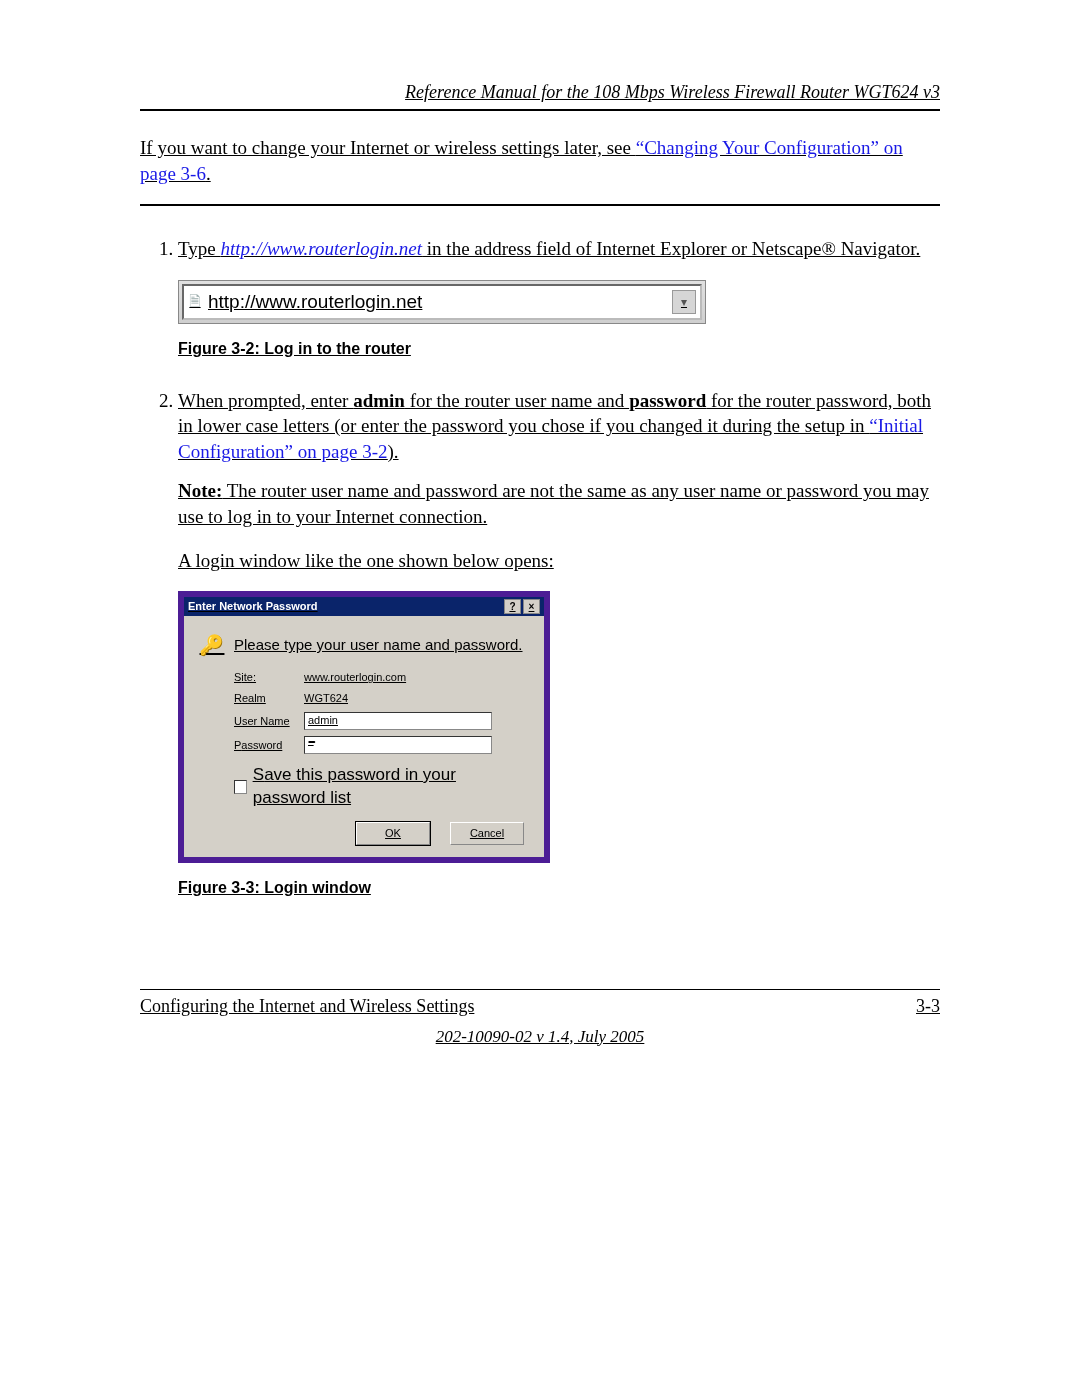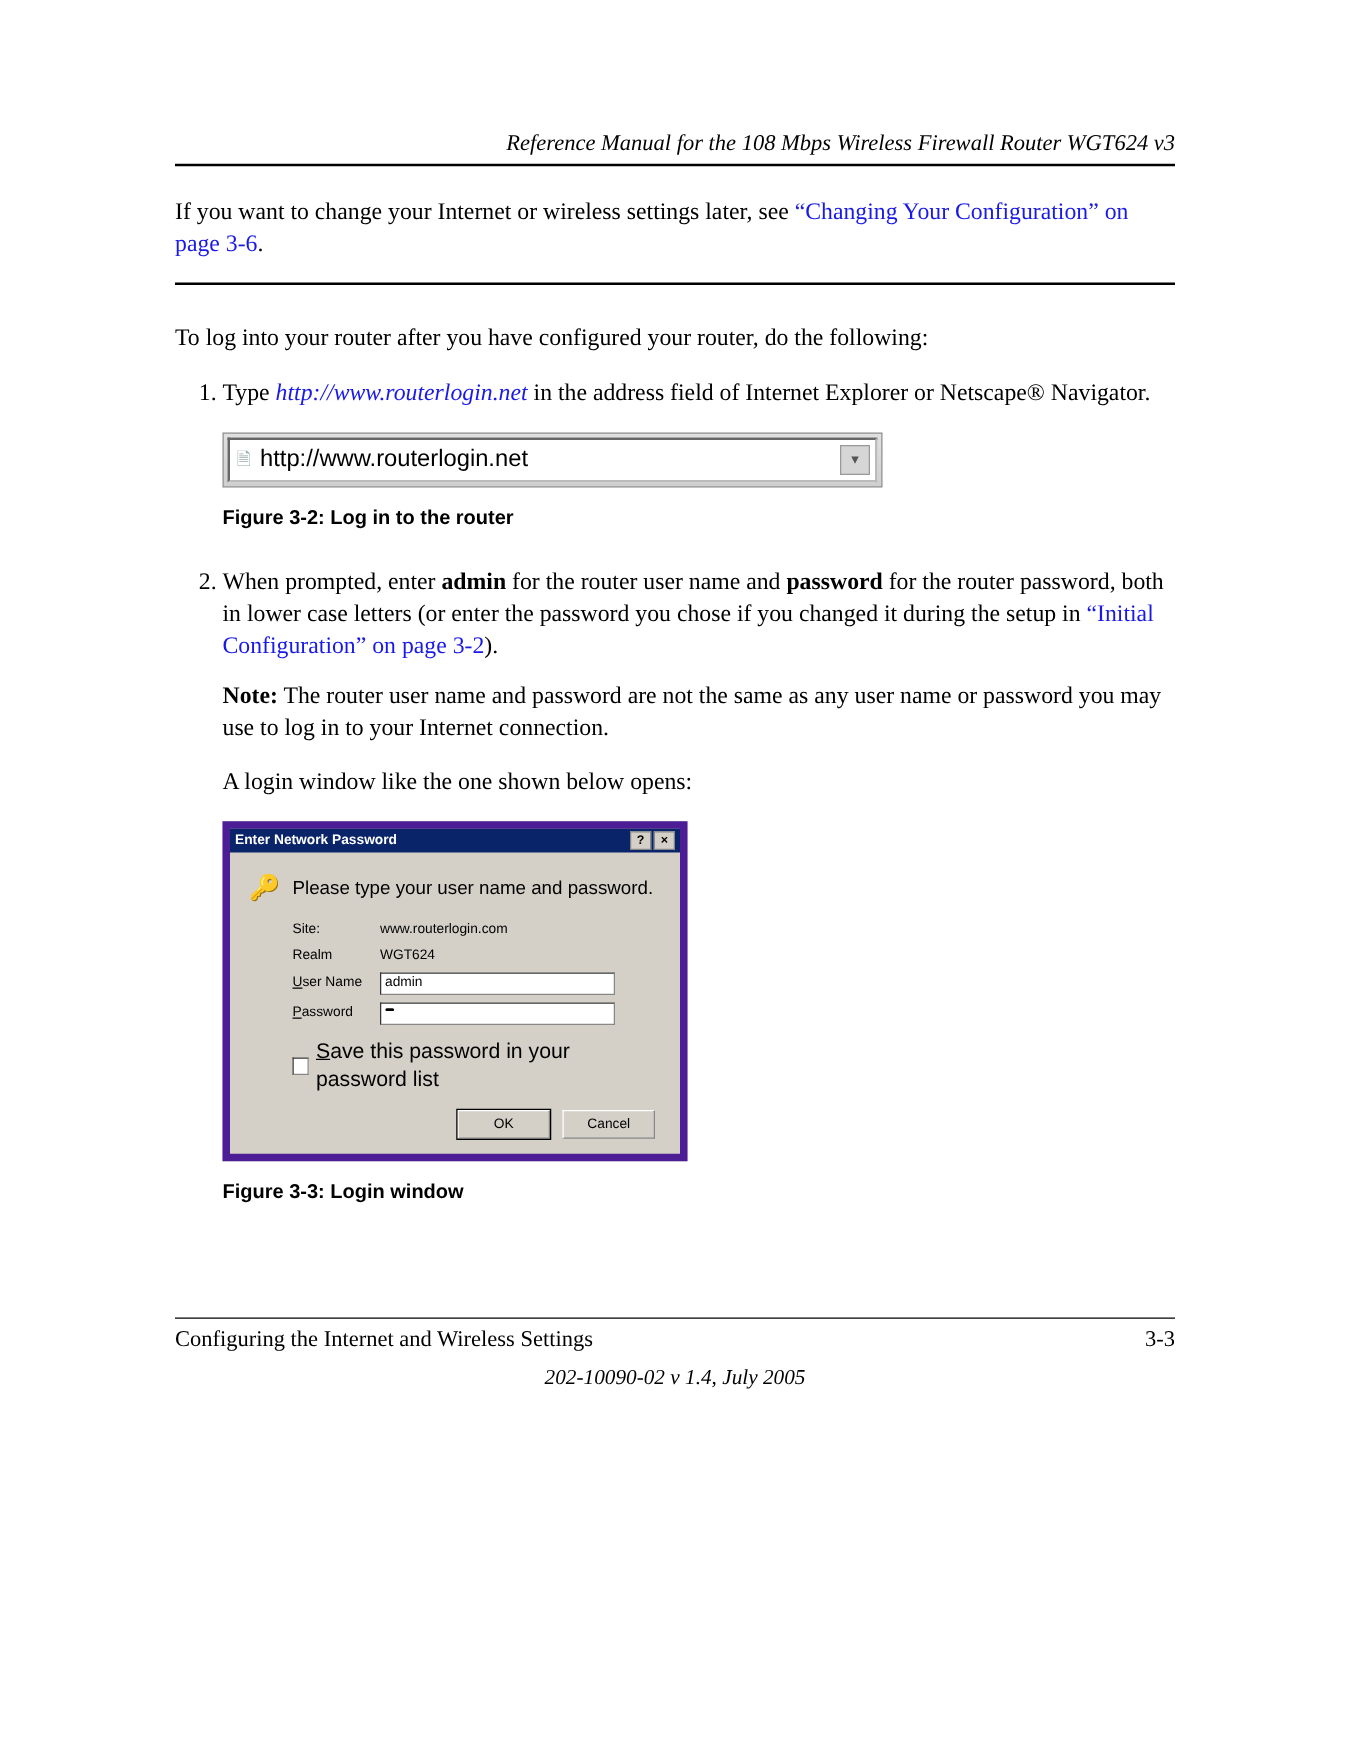--- a/index.html
+++ b/index.html
@@ -5,21 +5,22 @@
   body {
     margin: 0;
     padding: 0;
     background: #fff;
     font-family: "Times New Roman", Times, serif;
     font-size: 19px;
     color: #000;
     width: 1080px;
   }
   .page {
-    padding: 104px 140px 60px 140px;
+    padding: 82px 140px 60px 140px;
+    text-decoration: underline;
   }
   .header-title {
     text-align: right;
     font-style: italic;
     font-size: 18px;
     margin-bottom: 6px;
   }
   .hr-thick { border: none; border-top: 2px solid #000; margin: 0 0 24px 0; }
   .hr-thin  { border: none; border-top: 1px solid #000; margin: 0; }
   .para { margin: 0 0 18px 0; line-height: 1.35; }
@@ -104,21 +105,21 @@
   .dlg-val { font-size:11px; }
   .dlg-input {
     width: 180px; height:16px; background:#fff;
     border:1px inset #888; font-size:11px; padding:0 3px;
     font-family: Tahoma, Arial, sans-serif;
   }
   .dlg-chk-row { display:flex; align-items:center; margin:10px 0 12px 34px; font-size:17px;justify-content:space-between; }
   .dlg-chk {
     width:12px; height:12px; border:1px inset #888; background:#fff; margin-right:6px;
   }
-  .dlg-btn-row { display:flex; justify-content:flex-end; gap:10px; padding-right:4px; }
+  .dlg-btn-row { display:flex; justify-content:flex-end; gap:20px; padding-right:4px; }
   .dlg-btn {
     width:72px; height:21px; background:#d4d0c8;
     border:1px solid #888; border-top-color:#fff; border-left-color:#fff;
     font-size:11px; text-align:center;
     display:flex; align-items:center; justify-content:center;
   }
   .dlg-btn.default { outline:1px solid #000; }
 
   
   .footer-block { margin-top: 90px; }
@@ -137,21 +138,20 @@
 
   <div class="header-title">Reference Manual for the 108 Mbps Wireless Firewall Router WGT624 v3</div>
   <hr class="hr-thick">
 
   <p class="para">
     <span>If you want to change your Internet or wireless settings later, see </span><span class="link-blue">“Changing Your Configuration” on page 3-6</span><span>.</span>
   </p>
 
   <div class="section-div"></div>
 
-  <p class="para">To log into your router after you have configured your router, do the following:</p>
 
   <ol class="steps">
     <li>
       <span>Type </span><span class="link-url">http://www.routerlogin.net</span><span> in the address field of Internet Explorer or Netscape® Navigator.</span>
 
       
       <div style="margin-top:18px;">
         <div class="addrbar-outer">
           <div class="addrbar-inner">
             <span class="addrbar-icon">🗎</span>

